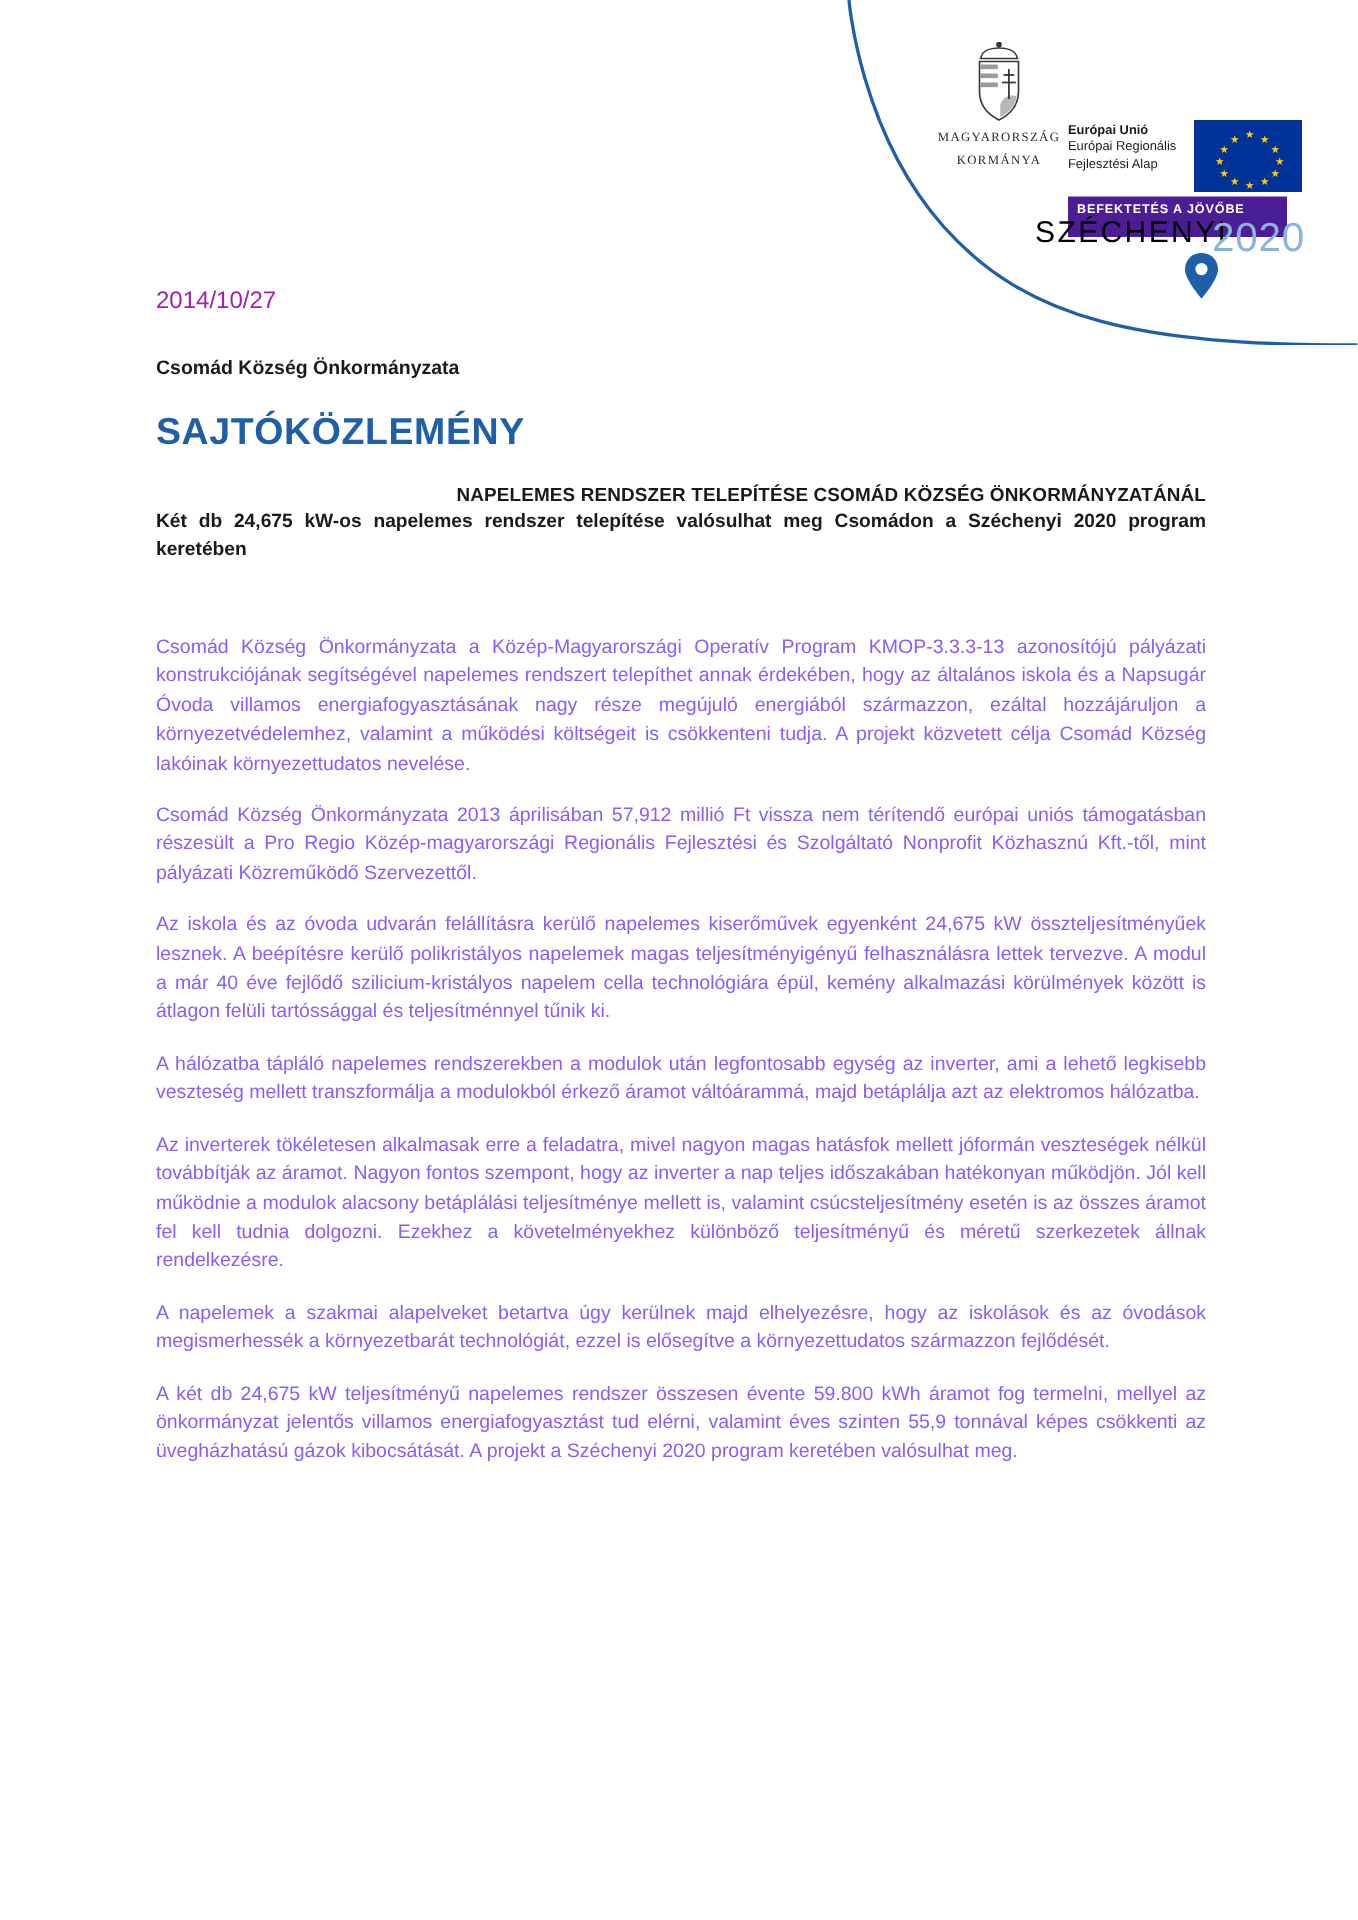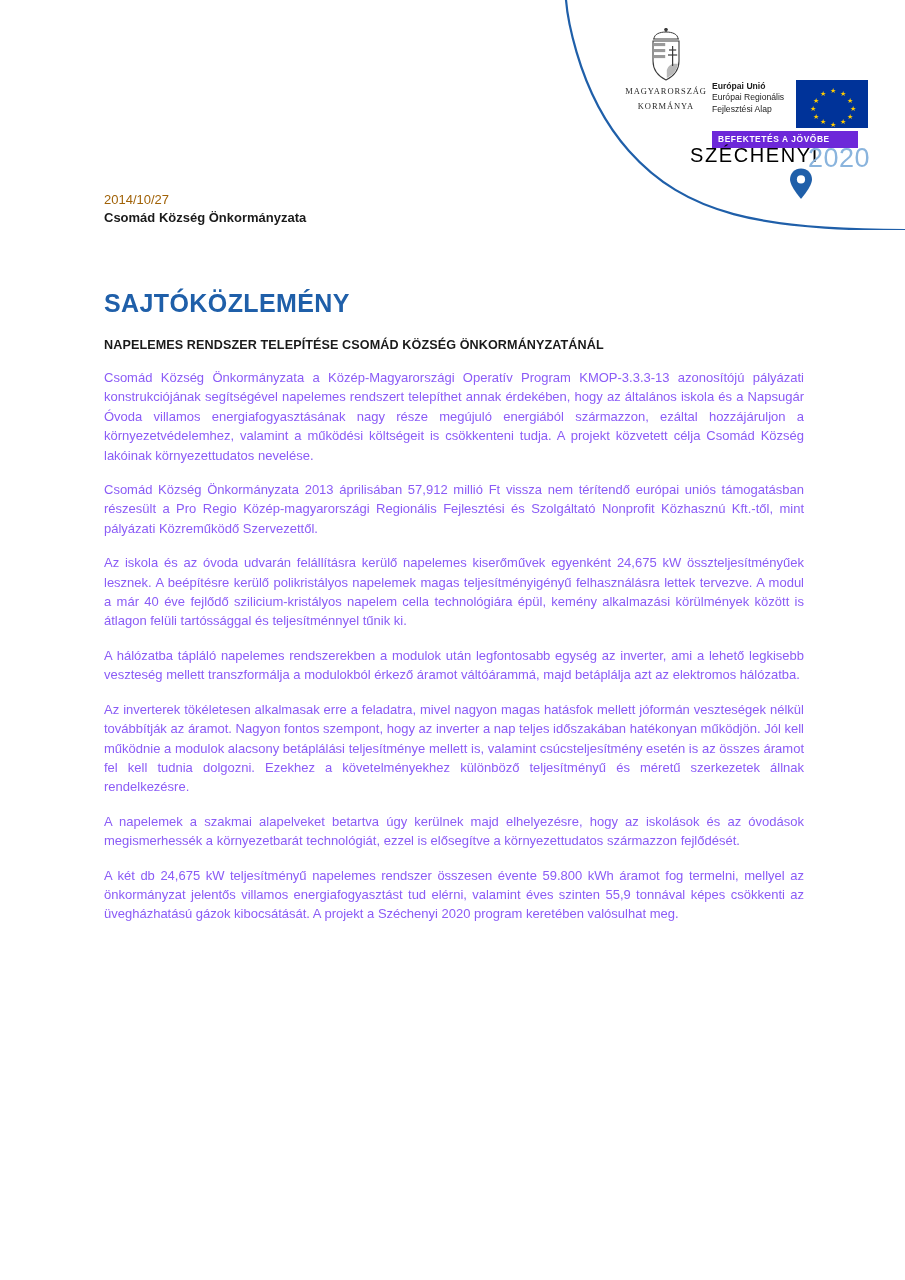--- a/index.html
+++ b/index.html
@@ -84,26 +84,26 @@
     flex: none;
   }
   #eu-flag .star {
     position: absolute;
     color: #FFCC00;
     font-size: 7px;
     line-height: 7px;
   }
   #eu-bar {
     margin-top: 3px;
-    background: #6d28d9;
+    background: #4c1d95;
     color: #ffffff;
     font-size: 8.4px;
     font-weight: bold;
     letter-spacing: 0.6px;
-    padding: 3px 6px 4px 6px;
+    padding: 3px 6px 14px 6px;
     width: 146px;
     box-sizing: border-box;
     text-align: left;
   }
 
   
   #szechenyi {
     position: absolute;
     top: 140px;
     left: 690px;
@@ -136,43 +136,43 @@
   }
 
   
   #doc {
     position: absolute;
     left: 104px;
     top: 192px;
     width: 700px;
   }
   .date-line {
-    font-size: 13px;
-    color: #a16207;
-    margin-bottom: 3px;
+    font-size: 16px;
+    color: #a21caf;
+    margin-bottom: 27px;
   }
   .org-line {
     font-size: 13px;
     font-weight: bold;
     color: #1a1a1a;
-    margin-bottom: 64px;
+    margin-bottom: 22px;
   }
   .doc-title {
     font-size: 25px;
     font-weight: bold;
     color: #1f5fa9;
     letter-spacing: 0.4px;
     margin-bottom: 20px;
   }
   .subtitle-1 {
     font-size: 12.6px;
     font-weight: bold;
     color: #1a1a1a;
-    margin-bottom: 16px;
     letter-spacing: 0.1px;
+    text-align: right;
   }
   .subtitle-2 {
     font-size: 12.8px;
     font-weight: bold;
     color: #1a1a1a;
     line-height: 19px;
     text-align: justify;
     margin-bottom: 46px;
   }
   p.body-par {
@@ -257,20 +257,21 @@
 </div>
 
 <div id="doc">
 
   <div class="date-line">2014/10/27</div>
   <div class="org-line">Csomád Község Önkormányzata</div>
 
   <h1 class="doc-title">SAJTÓKÖZLEMÉNY</h1>
 
   <div class="subtitle-1">NAPELEMES RENDSZER TELEPÍTÉSE CSOMÁD KÖZSÉG ÖNKORMÁNYZATÁNÁL</div>
+  <div class="subtitle-2">Két db 24,675 kW-os napelemes rendszer telepítése valósulhat meg Csomádon a Széchenyi 2020 program keretében</div>
 
   <p class="body-par">Csomád Község Önkormányzata a Közép-Magyarországi Operatív Program KMOP-3.3.3-13 azonosítójú pályázati konstrukciójának segítségével napelemes rendszert telepíthet annak érdekében, hogy az általános iskola és a Napsugár Óvoda villamos energiafogyasztásának nagy része megújuló energiából származzon, ezáltal hozzájáruljon a környezetvédelemhez, valamint a működési költségeit is csökkenteni tudja. A projekt közvetett célja Csomád Község lakóinak környezettudatos nevelése.</p>
   <p class="body-par">Csomád Község Önkormányzata 2013 áprilisában 57,912 millió Ft vissza nem térítendő európai uniós támogatásban részesült a Pro Regio Közép-magyarországi Regionális Fejlesztési és Szolgáltató Nonprofit Közhasznú Kft.-től, mint pályázati Közreműködő Szervezettől.</p>
   <p class="body-par">Az iskola és az óvoda udvarán felállításra kerülő napelemes kiserőművek egyenként 24,675 kW összteljesítményűek lesznek. A beépítésre kerülő polikristályos napelemek magas teljesítményigényű felhasználásra lettek tervezve. A modul a már 40 éve fejlődő szilicium-kristályos napelem cella technológiára épül, kemény alkalmazási körülmények között is átlagon felüli tartóssággal és teljesítménnyel tűnik ki.</p>
   <p class="body-par">A hálózatba tápláló napelemes rendszerekben a modulok után legfontosabb egység az inverter, ami a lehető legkisebb veszteség mellett transzformálja a modulokból érkező áramot váltóárammá, majd betáplálja azt az elektromos hálózatba.</p>
   <p class="body-par">Az inverterek tökéletesen alkalmasak erre a feladatra, mivel nagyon magas hatásfok mellett jóformán veszteségek nélkül továbbítják az áramot. Nagyon fontos szempont, hogy az inverter a nap teljes időszakában hatékonyan működjön. Jól kell működnie a modulok alacsony betáplálási teljesítménye mellett is, valamint csúcsteljesítmény esetén is az összes áramot fel kell tudnia dolgozni. Ezekhez a követelményekhez különböző teljesítményű és méretű szerkezetek állnak rendelkezésre.</p>
   <p class="body-par">A napelemek a szakmai alapelveket betartva úgy kerülnek majd elhelyezésre, hogy az iskolások és az óvodások megismerhessék a környezetbarát technológiát, ezzel is elősegítve a környezettudatos származzon fejlődését.</p>
   <p class="body-par">A két db 24,675 kW teljesítményű napelemes rendszer összesen évente 59.800 kWh áramot fog termelni, mellyel az önkormányzat jelentős villamos energiafogyasztást tud elérni, valamint éves szinten 55,9 tonnával képes csökkenti az üvegházhatású gázok kibocsátását. A projekt a Széchenyi 2020 program keretében valósulhat meg.</p>
 
 </div>

